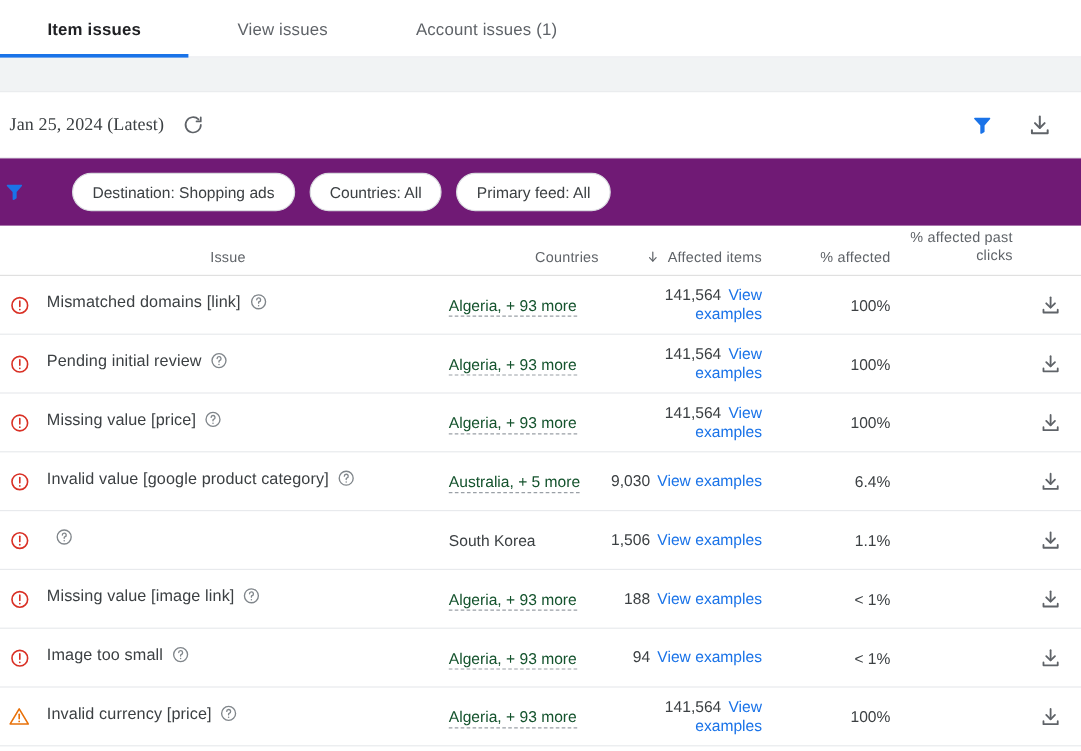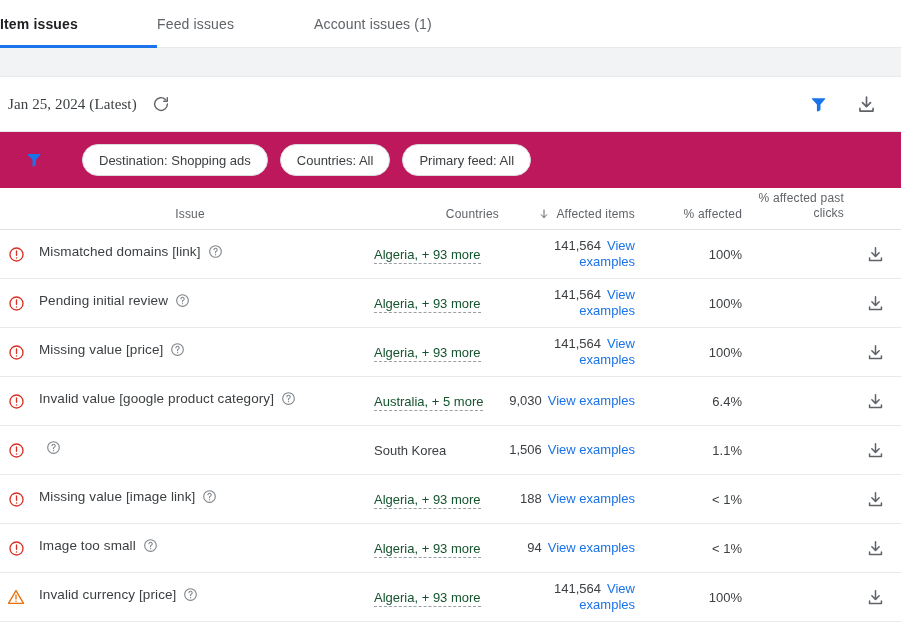--- a/index.html
+++ b/index.html
@@ -18,21 +18,21 @@
     position: relative;
     height: 48px;
     background: #ffffff;
     display: flex;
     align-items: flex-start;
   }
   .tab {
     height: 48px;
     display: flex;
     align-items: center;
-    justify-content: flex-start;
+    justify-content: center;
     font-size: 14px;
     letter-spacing: .15px;
     color: #5f6368;
     cursor: pointer;
     user-select: none;
   }
   .tab-0 { width: 157px; }
   .tab-1 { width: 157px; }
   .tab-2 { width: 183px; }
   .tab.active { color: #202124; font-weight: bold; }
@@ -87,22 +87,21 @@
     cursor: pointer;
     border-radius: 50%;
   }
   .icon-btn + .icon-btn { margin-left: 14px; }
 
   
   .chip-bar {
     height: 56px;
     display: flex;
     align-items: center;
-    padding-left: 22px;
-    background: #be185d;
+    background: #701a75;
   }
   .chip-funnel {
     width: 24px; height: 24px;
     display: flex; align-items: center; justify-content: center;
     cursor: pointer;
     margin-right: 36px;
   }
   .chip {
     height: 32px;
     padding: 0 16px;
@@ -222,21 +221,21 @@
   }
 </style>
 </head>
 <body>
 
 <div class="tabbar">
   <div class="tab tab-0 active">
     <span>Item issues</span>
   </div>
   <div class="tab tab-1">
-    <span>Feed issues</span>
+    <span>View issues</span>
   </div>
   <div class="tab tab-2">
     <span>Account issues (1)</span>
   </div>
   <div class="tabbar-hairline"></div>
   <div class="tab-underline"></div>
 </div>
 
 <div class="gray-band"></div>
 

